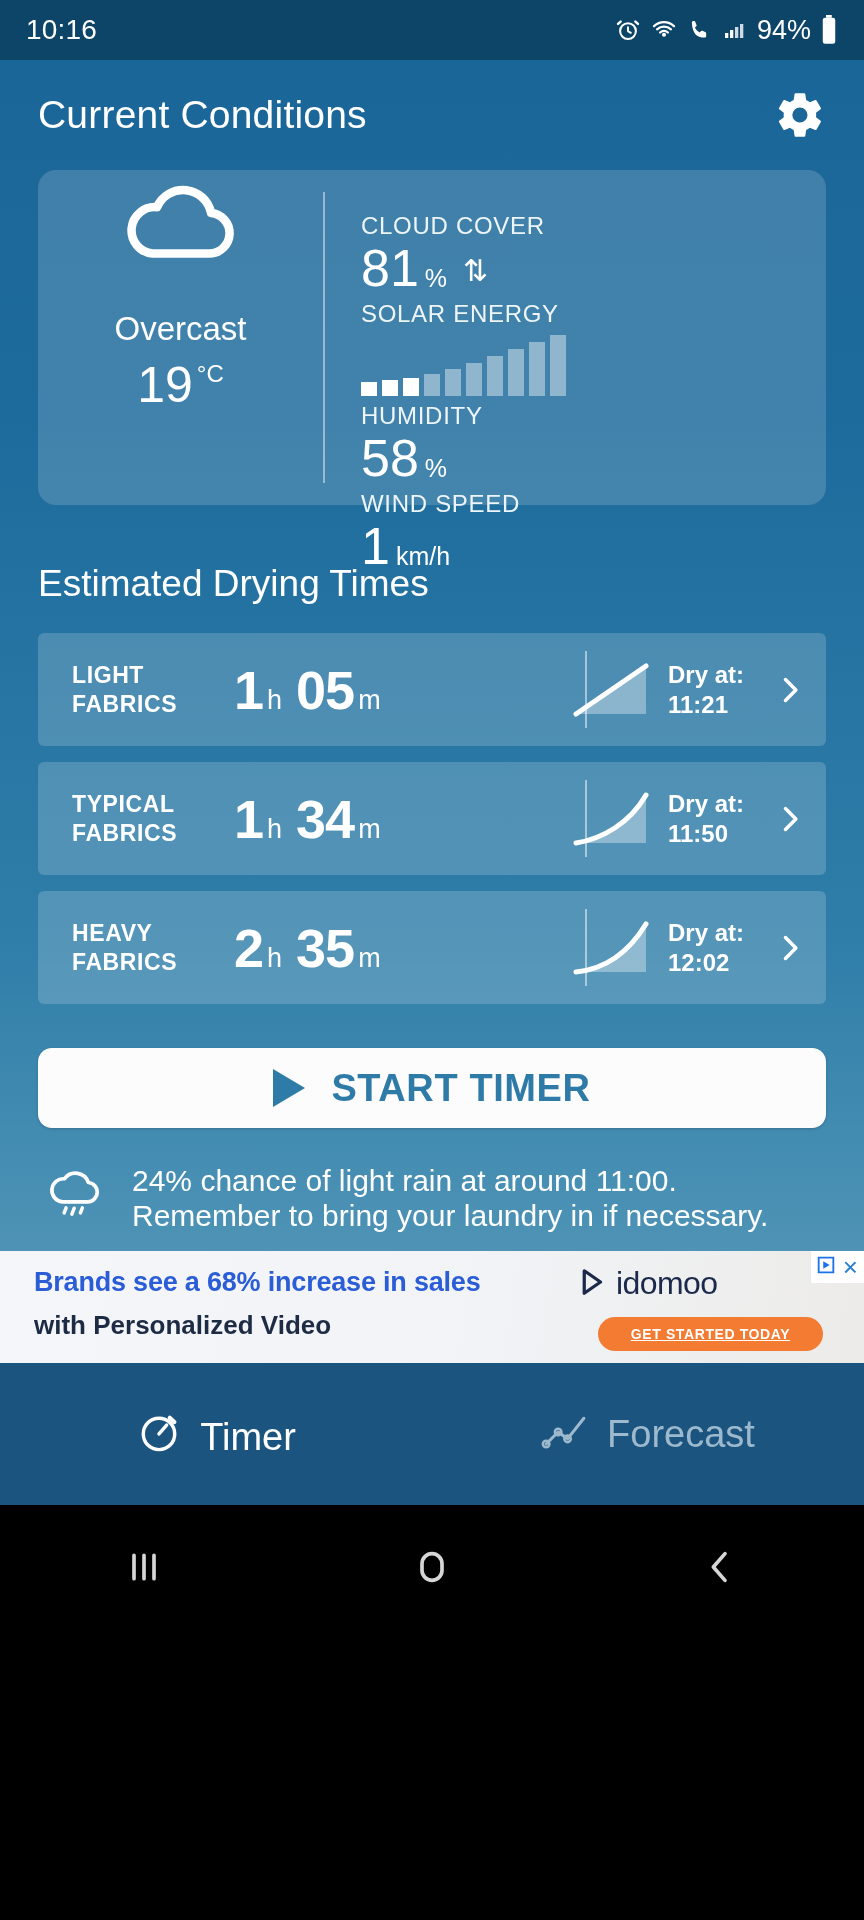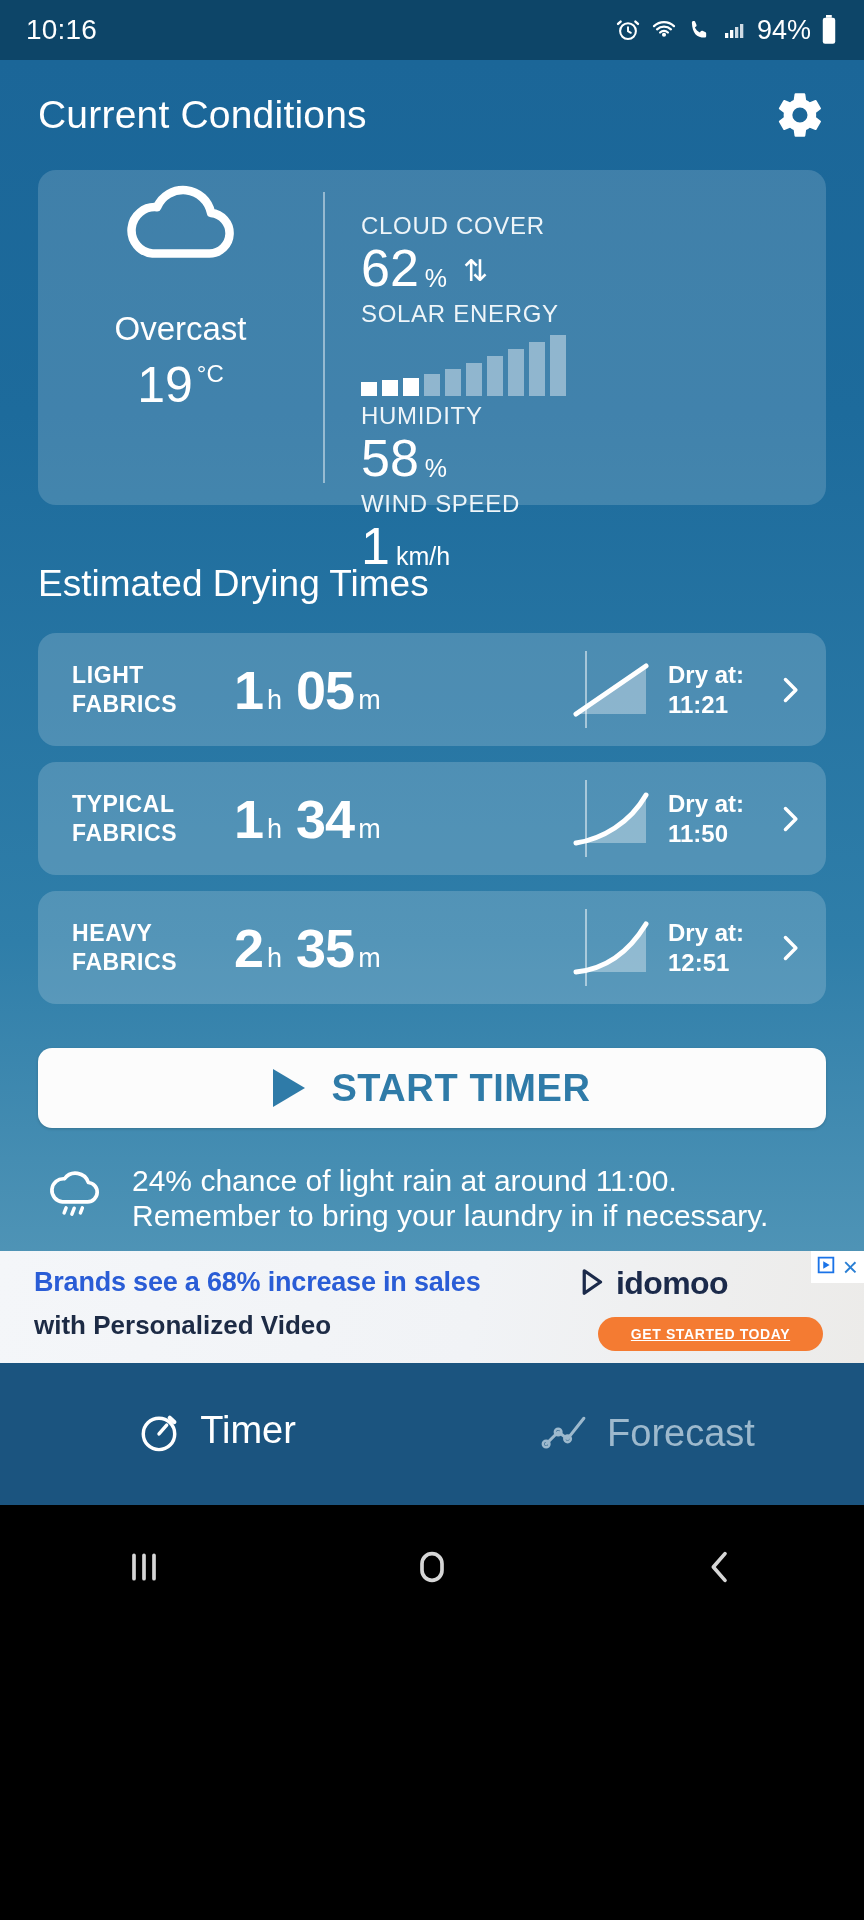--- a/index.html
+++ b/index.html
@@ -70,21 +70,21 @@
   .solarbars i{ display:block; width:16px; background:rgba(255,255,255,.42); }
 
   
   .sect-title{
     color:#fff; font-size:37px; font-weight:400; margin:58px 0 0 38px;
   }
 
   
   .rows{ margin:28px 38px 0 38px; display:flex; flex-direction:column; gap:16px; }
   .row{
-    height:113px; border-radius:18px; background:rgba(255,255,255,.18);
+    height:113px; border-radius:6px; background:rgba(255,255,255,.18);
     display:flex; align-items:center; position:relative; padding-left:34px;
   }
   .row-fabric{
     color:#fff; font-size:23px; font-weight:bold; letter-spacing:.6px;
     line-height:1.22; width:150px;
   }
   .row-time{ color:#fff; display:flex; align-items:baseline; margin-left:12px; }
   .row-time .num{ font-size:54px; font-weight:bold; letter-spacing:-1px; }
   .row-time .unit{ font-size:27px; font-weight:400; margin:0 14px 0 4px; }
   .row-time .unit.last{ margin-right:0; }
@@ -119,38 +119,38 @@
   
   .ad{
     position:absolute; left:0; top:1251px; width:864px; height:112px;
     background:linear-gradient(100deg,#f4f6f9 0%,#f1f3f6 55%,#ecebe9 100%);
     display:flex; align-items:center; padding:0 0 6px 34px; overflow:hidden;
   }
   .ad-copy .l1{ color:#2a5dd6; font-size:27px; font-weight:bold; letter-spacing:-.2px;}
   .ad-copy .l2{ color:#1d2b45; font-size:26px; font-weight:bold; margin-top:12px;}
   .ad-right{ margin-left:auto; width:300px; position:relative; height:100%; }
   .ad-logo{ display:flex; align-items:center; gap:8px; position:absolute; top:14px; left:14px;}
-  .ad-logo .name{ color:#1b2a4a; font-size:32px; font-weight:bold; letter-spacing:-.6px;}
+  .ad-logo .name{ color:#1b2a4a; font-size:32px; font-weight:normal; letter-spacing:-.6px;}
   .ad-cta{
     position:absolute; top:66px; left:34px; width:225px; height:34px;
     background:#f47b32; border-radius:17px; color:#fff; font-size:14px;
     font-weight:bold; letter-spacing:.6px; display:flex; align-items:center;
     justify-content:center;
     text-decoration:underline;
   }
   .ad-badges{ position:absolute; top:0; right:0; display:flex; align-items:center; gap:6px;
     padding:3px 6px 3px 4px; background:#fff;}
   .ad-x{ color:#2a7fd4; font-size:26px; line-height:1; font-weight:400;}
 
   
   .tabs{
     position:absolute; left:0; top:1363px; width:864px; height:142px;
     background:#1b547f; display:flex; align-items:center;
   }
-  .tab{ flex:1; display:flex; align-items:flex-start; justify-content:center; gap:18px; }
+  .tab{ flex:1; display:flex; align-items:flex-end; justify-content:center; gap:18px; }
   .tab .lab{ font-size:38px; font-weight:400; }
   .tab.active .lab{ color:#fff; }
   .tab.inactive .lab{ color:#9db9cd; }
 
   
   .navbar{
     position:absolute; left:0; top:1505px; width:864px; height:415px;
     background:#000; display:flex; align-items:flex-start; padding-top:42px;
   }
   .navbar .nb{ flex:1; display:flex; justify-content:center; }
@@ -225,21 +225,21 @@
         </div>
       </div>
 
       <div class="divider"></div>
 
       <div class="cond-right">
 
         <div class="metric">
           <div class="lbl">CLOUD COVER</div>
           <div class="val">
-            <span>62</span>
+            <span>81</span>
             <span class="u">%</span>
             <span class="arrows">⇅</span>
           </div>
         </div>
 
         <div class="metric">
           <div class="lbl">SOLAR ENERGY</div>
           <div class="solarbars">
             <i style="height:14px;background:#fff"></i>
             <i style="height:16px;background:#fff"></i>
@@ -353,21 +353,21 @@
         <div class="row-sep"></div>
         <div class="row-right">
           <span class="spark">
             <svg width="82" height="60" viewBox="0 0 82 60">
               <path d="M4 54 C24 52 52 42 74 6 L74 54 Z" fill="rgba(255,255,255,.35)"></path>
               <path d="M4 54 C24 52 52 42 74 6" stroke="#fff" stroke-width="5" fill="none" stroke-linecap="round"></path>
             </svg>
           </span>
           <span class="dryat">
             <span>Dry at:</span><br>
-            <span>12:51</span>
+            <span>12:02</span>
           </span>
           <span class="chev">
             <svg width="32" height="32" viewBox="0 0 24 24">
                 <path d="M8.6 4.2 16.4 12l-7.8 7.8" stroke="#fff" stroke-width="2.6" fill="none" stroke-linecap="round" stroke-linejoin="round"></path>
               </svg>
           </span>
         </div>
       </div>
 
     </div>

